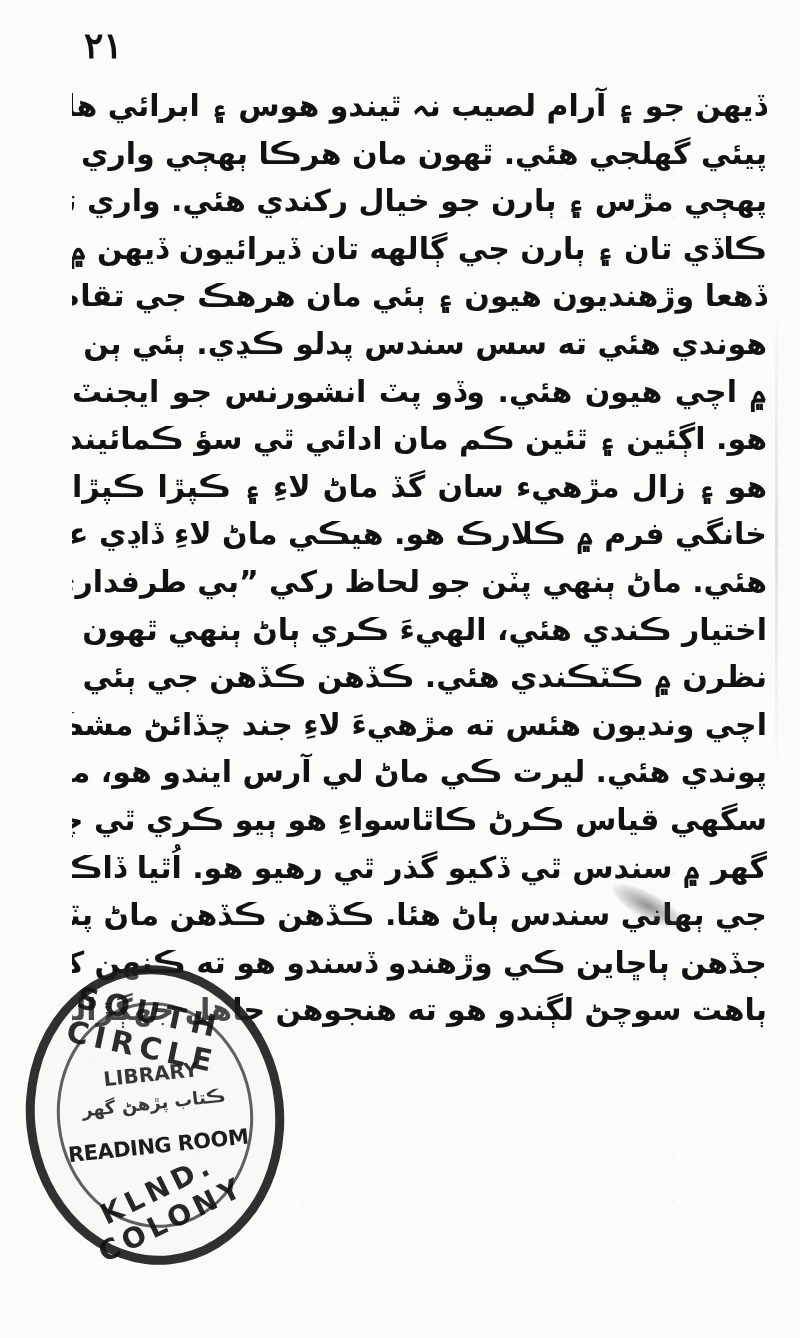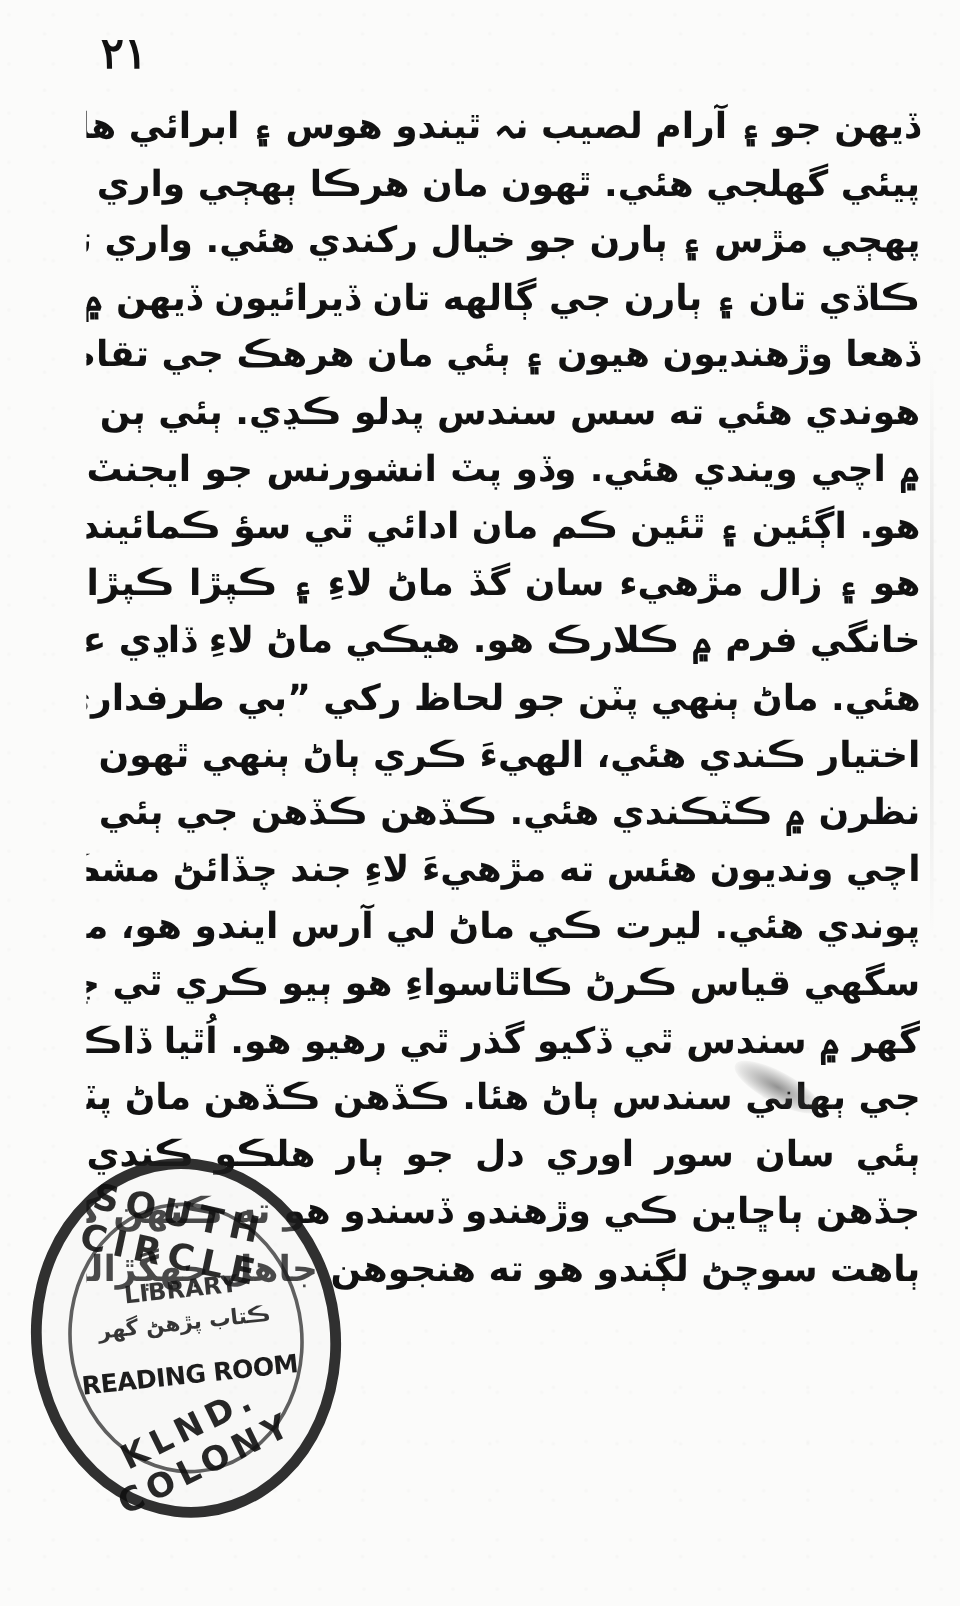--- a/index.html
+++ b/index.html
@@ -157,33 +157,32 @@
 
   <div class="page-number">۲۱</div>
 
   <div class="text-block">
     <div class="line">ڏيهن جو ۽ آرام لصيب نہ ٿيندو هوس ۽ ابرائي هلڻي</div>
     <div class="line">پيئي گهلجي هئي. ٿهون مان هرڪا ٻهڄي واري لئي</div>
     <div class="line">پهڄي مڙس ۽ ٻارن جو خيال رکندي هئي. واري تان</div>
     <div class="line">ڪاڏي تان ۽ ٻارن جي ڳالهه تان ڏيرائيون ڏيهن ۾ ڏهہ</div>
     <div class="line">ڏهعا وڙهنديون هيون ۽ ٻئي مان هرهڪ جي تقاضا</div>
     <div class="line">هوندي هئي ته سس سندس پدلو ڪڍي. ٻئي ٻن ٻاهين</div>
-    <div class="line">۾ اچي ويندي هئي. وڏو پٽ انشورنس جو ايجنٽ</div>
+    <div class="line">۾ اچي هيون هئي. وڏو پٽ انشورنس جو ايجنٽ</div>
     <div class="line">هو. اڳئين ۽ ٿئين ڪم مان ادائي ٿي سؤ ڪمائيندو</div>
     <div class="line">هو ۽ زال مڙهيء سان گڏ ماڻ لاءِ ۽ ڪپڙا ڪپڙا</div>
     <div class="line">خانگي فرم ۾ ڪلارڪ هو. هيڪي ماڻ لاءِ ڏاڍي عزت</div>
     <div class="line">هئي. ماڻ ٻنهي پٽن جو لحاظ رکي ”بي طرفداري“ واري ليئي</div>
     <div class="line">اختيار ڪندي هئي، الهيءَ ڪري ٻاڻ ٻنهي ٿهون جي</div>
     <div class="line">نظرن ۾ ڪٽڪندي هئي. ڪڏهن ڪڏهن جي ٻئي ملي</div>
     <div class="line">اچي ونديون هئس ته مڙهيءَ لاءِ جند چڏائڻ مشڪل ٿي</div>
     <div class="line">پوندي هئي. ليرت ڪي ماڻ لي آرس ايندو هو، مگر</div>
     <div class="line">سگهي قياس ڪرڻ ڪاٿاسواءِ هو ٻيو ڪري ٿي چا ٿي سگهندو؟</div>
     <div class="line">گهر ۾ سندس ٿي ڏکيو گذر ٿي رهيو هو. اُٿيا ڏاڪيا</div>
     <div class="line">جي ٻهاني سندس ٻاڻ هئا. ڪڏهن ڪڏهن ماڻ پٽيع هڪ</div>
-    <div class="line">ٻئي سان سور اوري دل جو ٻار هلڪو ڪندي</div>
     <div class="line">جڏهن ٻاڇاين ڪي وڙهندو ڏسندو هو ته ڪنهن کي سولي</div>
     <div class="line short">ٻاهت سوچڻ لڳندو هو ته هنجوهن جاهل جهڳڙالو ٻارن</div>
   </div>
 
   <div class="smudge"></div>
 
   <div class="stamp">
     <div class="stamp-inner"></div>
     <div class="stamp-top">SOUTH CIRCLE</div>
     <div class="stamp-library">LIBRARY</div>

